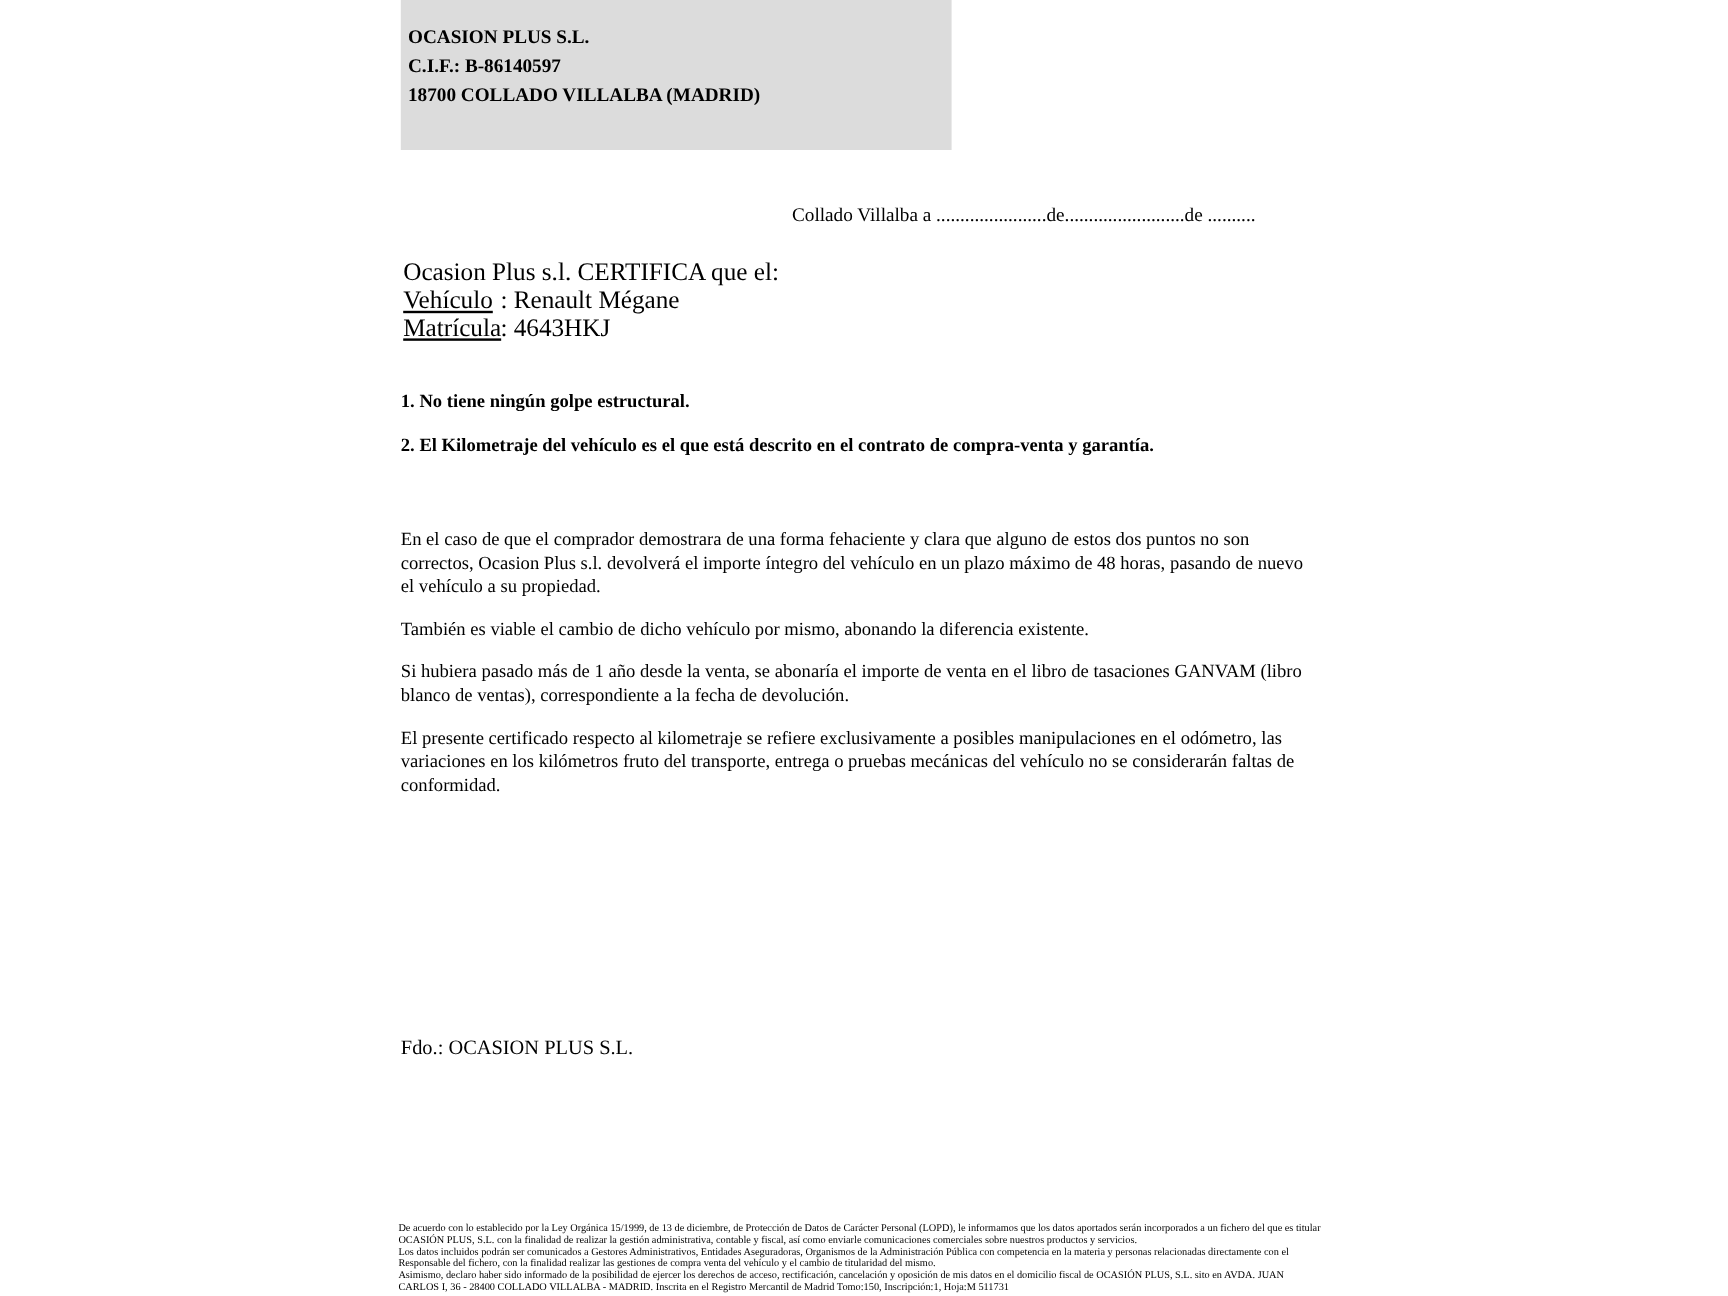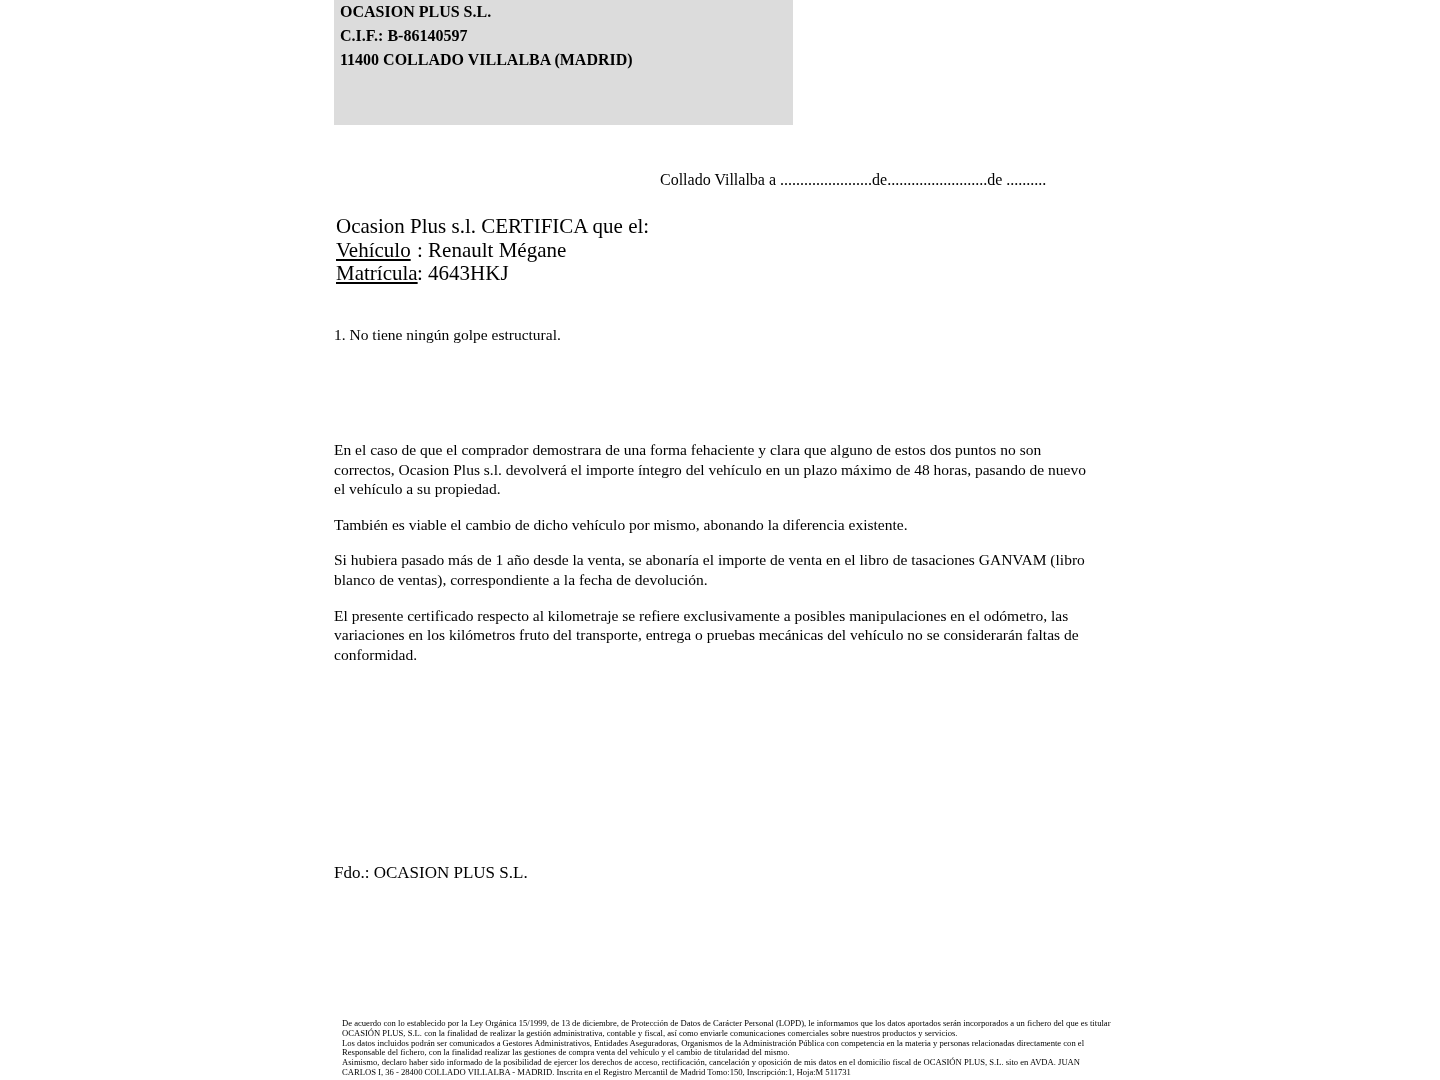--- a/index.html
+++ b/index.html
@@ -17,21 +17,21 @@
     margin: 0 auto;
   }
   
   .header-box {
     position: absolute;
     left: 334px;
     top: 0;
     width: 459px;
     height: 125px;
     background: #dcdcdc;
-    padding: 0 0 0 6px;
+    padding: 20px 0 0 6px;
     font-weight: bold;
     font-size: 16px;
     line-height: 24px;
   }
   
   .date-line {
     position: absolute;
     left: 660px;
     top: 171px;
     font-size: 16px;
@@ -52,20 +52,21 @@
   }
   .cert-label .u { text-decoration: underline; }
   
   .clauses {
     position: absolute;
     left: 334px;
     top: 325px;
     width: 762px;
     font-size: 15.5px;
     line-height: 19.6px;
+    font-weight: bold;
   }
   .clauses p { margin-bottom: 17px; }
   
   .paragraphs {
     position: absolute;
     left: 334px;
     top: 440px;
     width: 762px;
     font-size: 15.5px;
     line-height: 19.6px;
@@ -74,52 +75,53 @@
   
   .signature {
     position: absolute;
     left: 334px;
     top: 863px;
     font-size: 17px;
   }
   
   .footer {
     position: absolute;
-    left: 342px;
+    left: 332px;
     top: 1019px;
     width: 772px;
     font-size: 8.6px;
     line-height: 9.8px;
   }
 </style>
 </head>
 <body>
 
 <div class="page">
 
   <div class="header-box">
     <div>OCASION PLUS S.L.</div>
     <div>C.I.F.: B-86140597</div>
-    <div>11400 COLLADO VILLALBA (MADRID)</div>
+    <div>18700 COLLADO VILLALBA (MADRID)</div>
   </div>
 
   <div class="date-line">Collado Villalba a .......................de.........................de ..........</div>
 
   <div class="cert-block">
     <div class="cert-row">Ocasion Plus s.l. CERTIFICA que el:</div>
     <div class="cert-row">
       <span class="cert-label"><span class="u">Vehículo</span></span><span>: Renault Mégane</span>
     </div>
     <div class="cert-row">
       <span class="cert-label"><span class="u">Matrícula</span></span><span>: 4643HKJ</span>
     </div>
   </div>
 
   <div class="clauses">
     <p>1. No tiene ningún golpe estructural.</p>
+    <p>2. El Kilometraje del vehículo es el que está descrito en el contrato de compra-venta y garantía.</p>
   </div>
 
   <div class="paragraphs">
     <p>En el caso de que el comprador demostrara de una forma fehaciente y clara que alguno de estos dos puntos no son correctos, Ocasion Plus s.l. devolverá el importe íntegro del vehículo en un plazo máximo de 48 horas, pasando de nuevo el vehículo a su propiedad.</p>
     <p>También es viable el cambio de dicho vehículo por mismo, abonando la diferencia existente.</p>
     <p>Si hubiera pasado más de 1 año desde la venta, se abonaría el importe de venta en el libro de tasaciones GANVAM (libro blanco de ventas), correspondiente a la fecha de devolución.</p>
     <p>El presente certificado respecto al kilometraje se refiere exclusivamente a posibles manipulaciones en el odómetro, las variaciones en los kilómetros fruto del transporte, entrega o pruebas mecánicas del vehículo no se considerarán faltas de conformidad.</p>
   </div>
 
   <div class="signature">Fdo.: OCASION PLUS S.L.</div>

